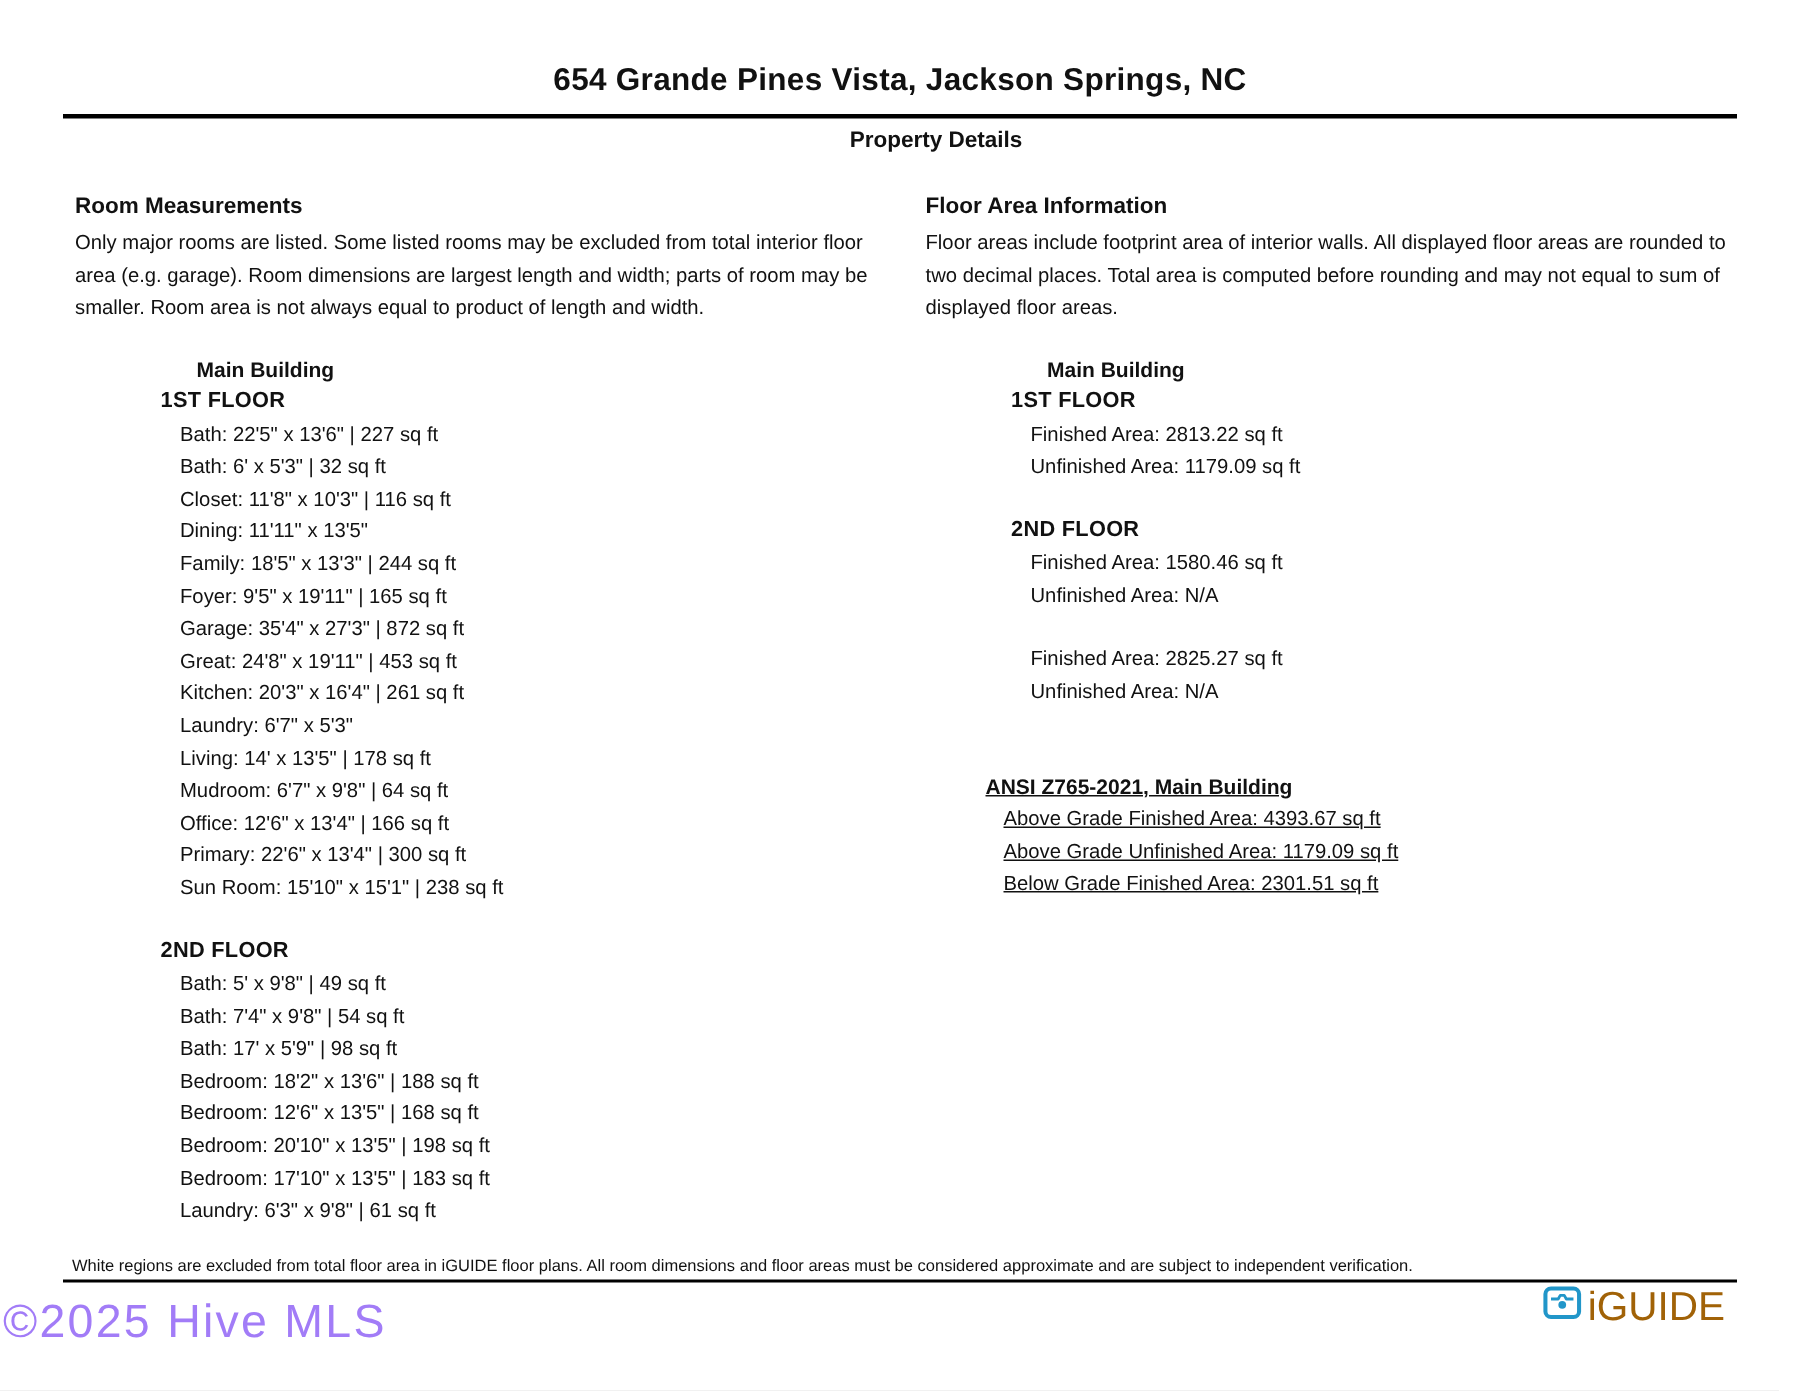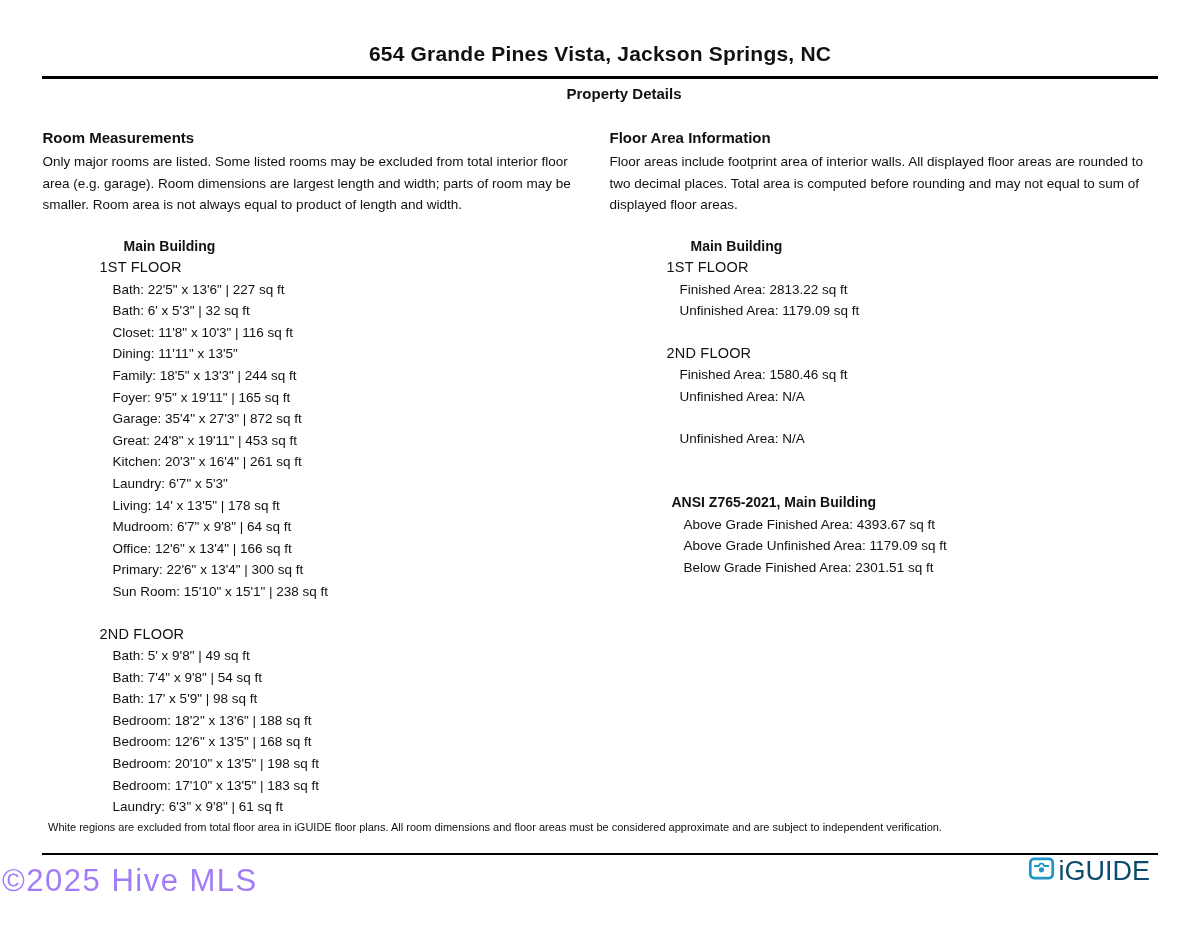--- a/index.html
+++ b/index.html
@@ -11,42 +11,42 @@
     background:#ffffff;
     font-family:"Liberation Sans", sans-serif;
     color:#111;
     overflow:hidden;
   }
   .header { padding-top:42px; text-align:center; }
   .doc-title { font-size:21px; font-weight:bold; letter-spacing:0.2px; }
   .title-rule { margin:10px 42px 0 42px; border-top:3px solid #000; }
   .doc-subtitle { margin-top:6px; font-size:15px; font-weight:bold;padding-left:48px; }
 
-  .columns { display:flex; margin-top:26px; padding:0 40px 0 50px;justify-content:center; }
+  .columns { display:flex; margin-top:26px; padding:0 40px 0 50px; }
   .col-left  { width:552px; flex:none; }
   .col-right { width:558px; flex:none; margin-left:15px; }
 
   .section-heading { font-size:15px; font-weight:bold; line-height:20px; }
   .section-desc { margin-top:3px; font-size:13.5px; line-height:21.7px; max-width:537px; }
 
   .building-block { margin-top:20px; margin-left:45px; }
   .building-name { font-size:14px; font-weight:bold; line-height:21px;padding-left:36px; }
   .floor-block { margin-left:12px; }
   .floor-block + .floor-block { margin-top:21px; }
-  .floor-name { font-size:14.5px; line-height:21.5px; letter-spacing:0.2px; }
+  .floor-name { font-size:14.5px; line-height:21.5px; letter-spacing:0.2px;font-weight:bold; }
   .room-list, .area-list { margin-left:13px; }
   .room-row, .area-row { font-size:13.5px; line-height:21.6px; white-space:nowrap; }
 
-  .ansi-block { margin-top:42px; margin-left:62px; }
+  .ansi-block { margin-top:42px; margin-left:40px;text-decoration:underline; }
   .ansi-heading { font-size:14px; font-weight:bold; line-height:21.5px; }
   .ansi-list { margin-left:12px; }
 
   .footer-rule { position:absolute; left:42px; right:42px; top:853px; border-top:2px solid #000; }
   .footer-disclaimer {
-    position:absolute; left:48px; top:821px;
+    position:absolute; left:48px; top:838px;
     font-size:11px; line-height:13px; color:#111; white-space:nowrap;
   }
   .brand { position:absolute; right:50px; top:855px; display:flex; align-items:center; }
   .brand-text { font-size:27px; line-height:28px; letter-spacing:0px; margin-left:3px; }
   .watermark {
     position:absolute; left:2px; top:863px;
     font-size:31px; letter-spacing:1.5px; color:#8b5cf6; opacity:0.8;
     white-space:nowrap;
   }
 </style>
@@ -125,20 +125,21 @@
         <div class="floor-block">
           <div class="floor-name">2ND FLOOR</div>
           <div class="area-list">
             <div class="area-row">Finished Area: 1580.46 sq ft</div>
             <div class="area-row">Unfinished Area: N/A</div>
           </div>
         </div>
 
         <div class="floor-block">
           <div class="area-list">
+            <div class="area-row">Finished Area: 2825.27 sq ft</div>
             <div class="area-row">Unfinished Area: N/A</div>
           </div>
         </div>
       </div>
 
       <div class="ansi-block">
         <div class="ansi-heading">ANSI Z765-2021, Main Building</div>
         <div class="ansi-list">
           <div class="area-row">Above Grade Finished Area: 4393.67 sq ft</div>
           <div class="area-row">Above Grade Unfinished Area: 1179.09 sq ft</div>
@@ -153,18 +154,18 @@
   <div class="footer-disclaimer">White regions are excluded from total floor area in iGUIDE floor plans. All room dimensions and floor areas must be considered approximate and are subject to independent verification.</div>
 
   <div class="brand">
     <span>
       <svg width="27" height="27" viewBox="0 0 26 26" fill="none">
         <rect x="2.2" y="3.8" width="21.6" height="18.4" rx="3.6" stroke="#2196c9" stroke-width="2.6"></rect>
         <path d="M5.8 10.6 h4.6 l1.3-2.3 h2.6 l1.3 2.3 h4.6" stroke="#2196c9" stroke-width="1.8" stroke-linejoin="round"></path>
         <circle cx="13" cy="14.3" r="2.5" fill="#2196c9"></circle>
       </svg>
     </span>
-    <span class="brand-text" style="color:#0c4a6e;">iGUIDE</span>
+    <span class="brand-text" style="color:#a16207;">iGUIDE</span>
   </div>
 
   <div class="watermark">©2025 Hive MLS</div>
 
 </div>
 
 </body></html>

